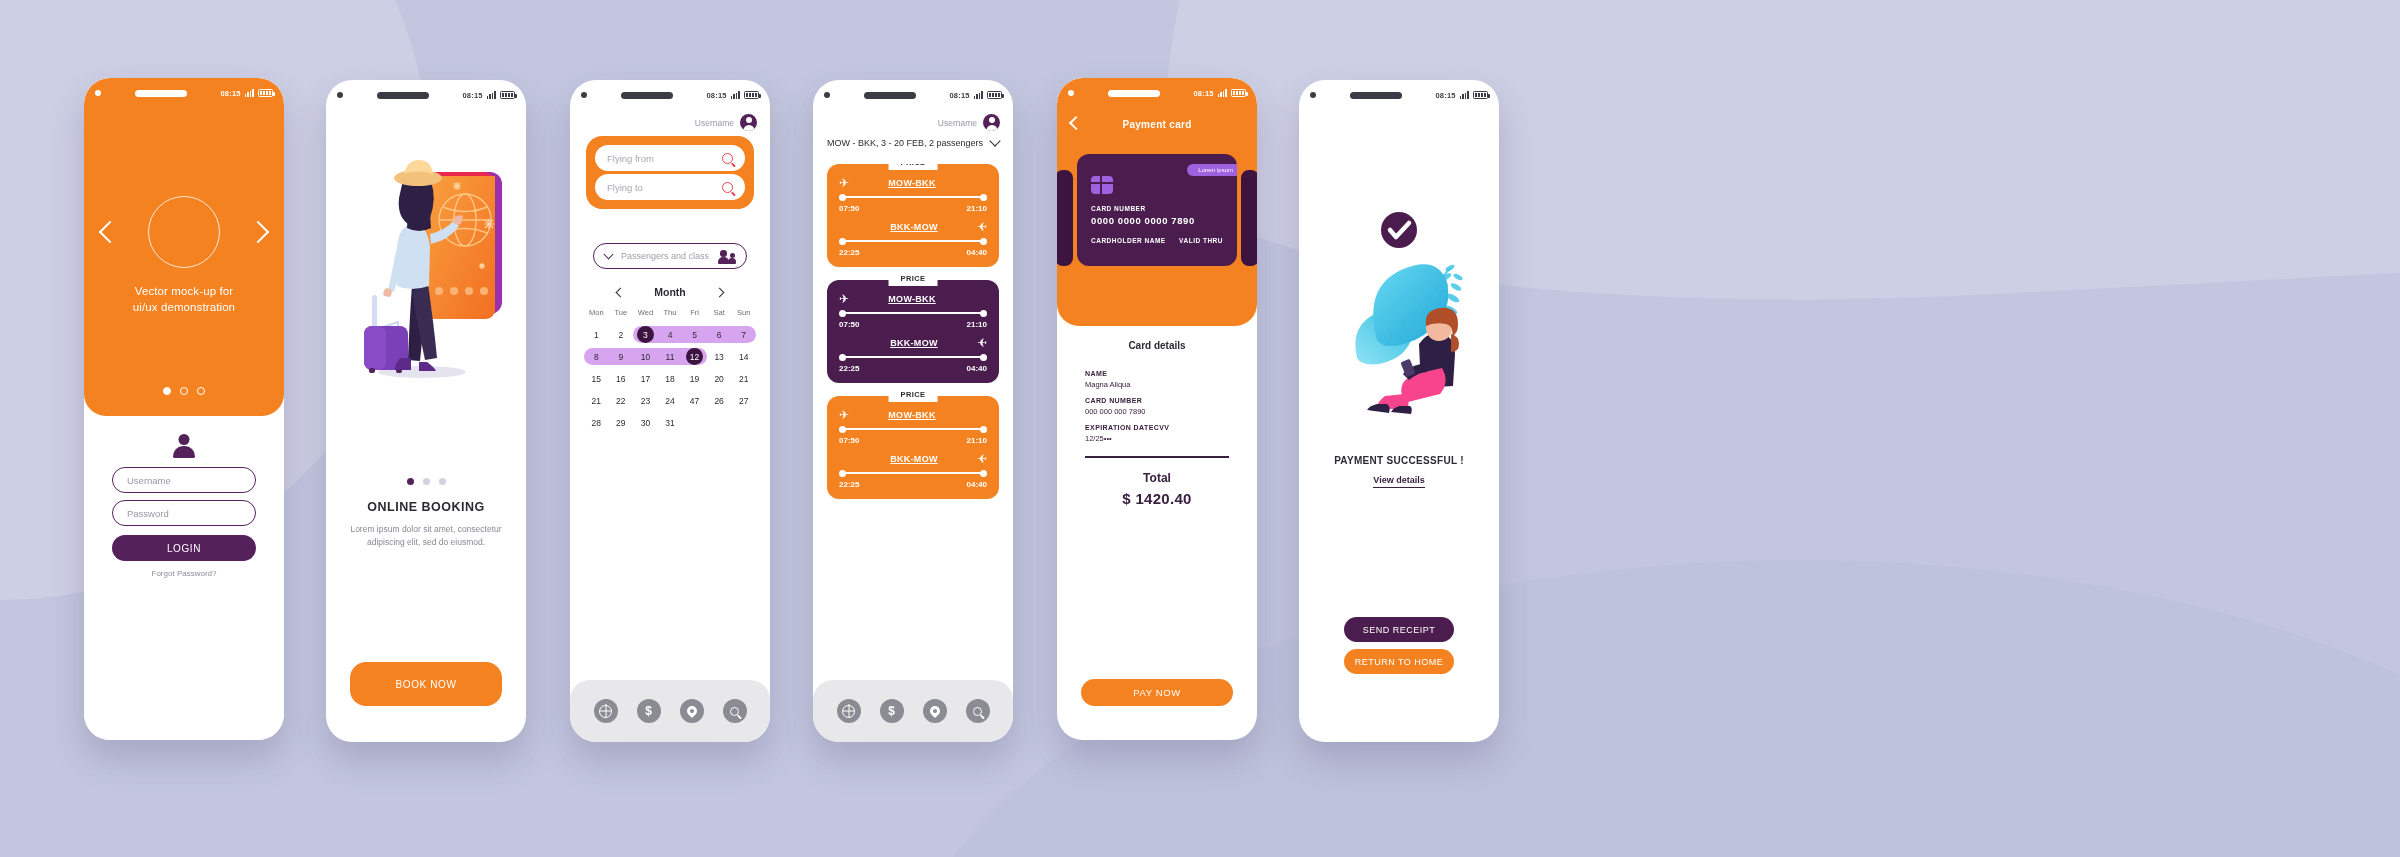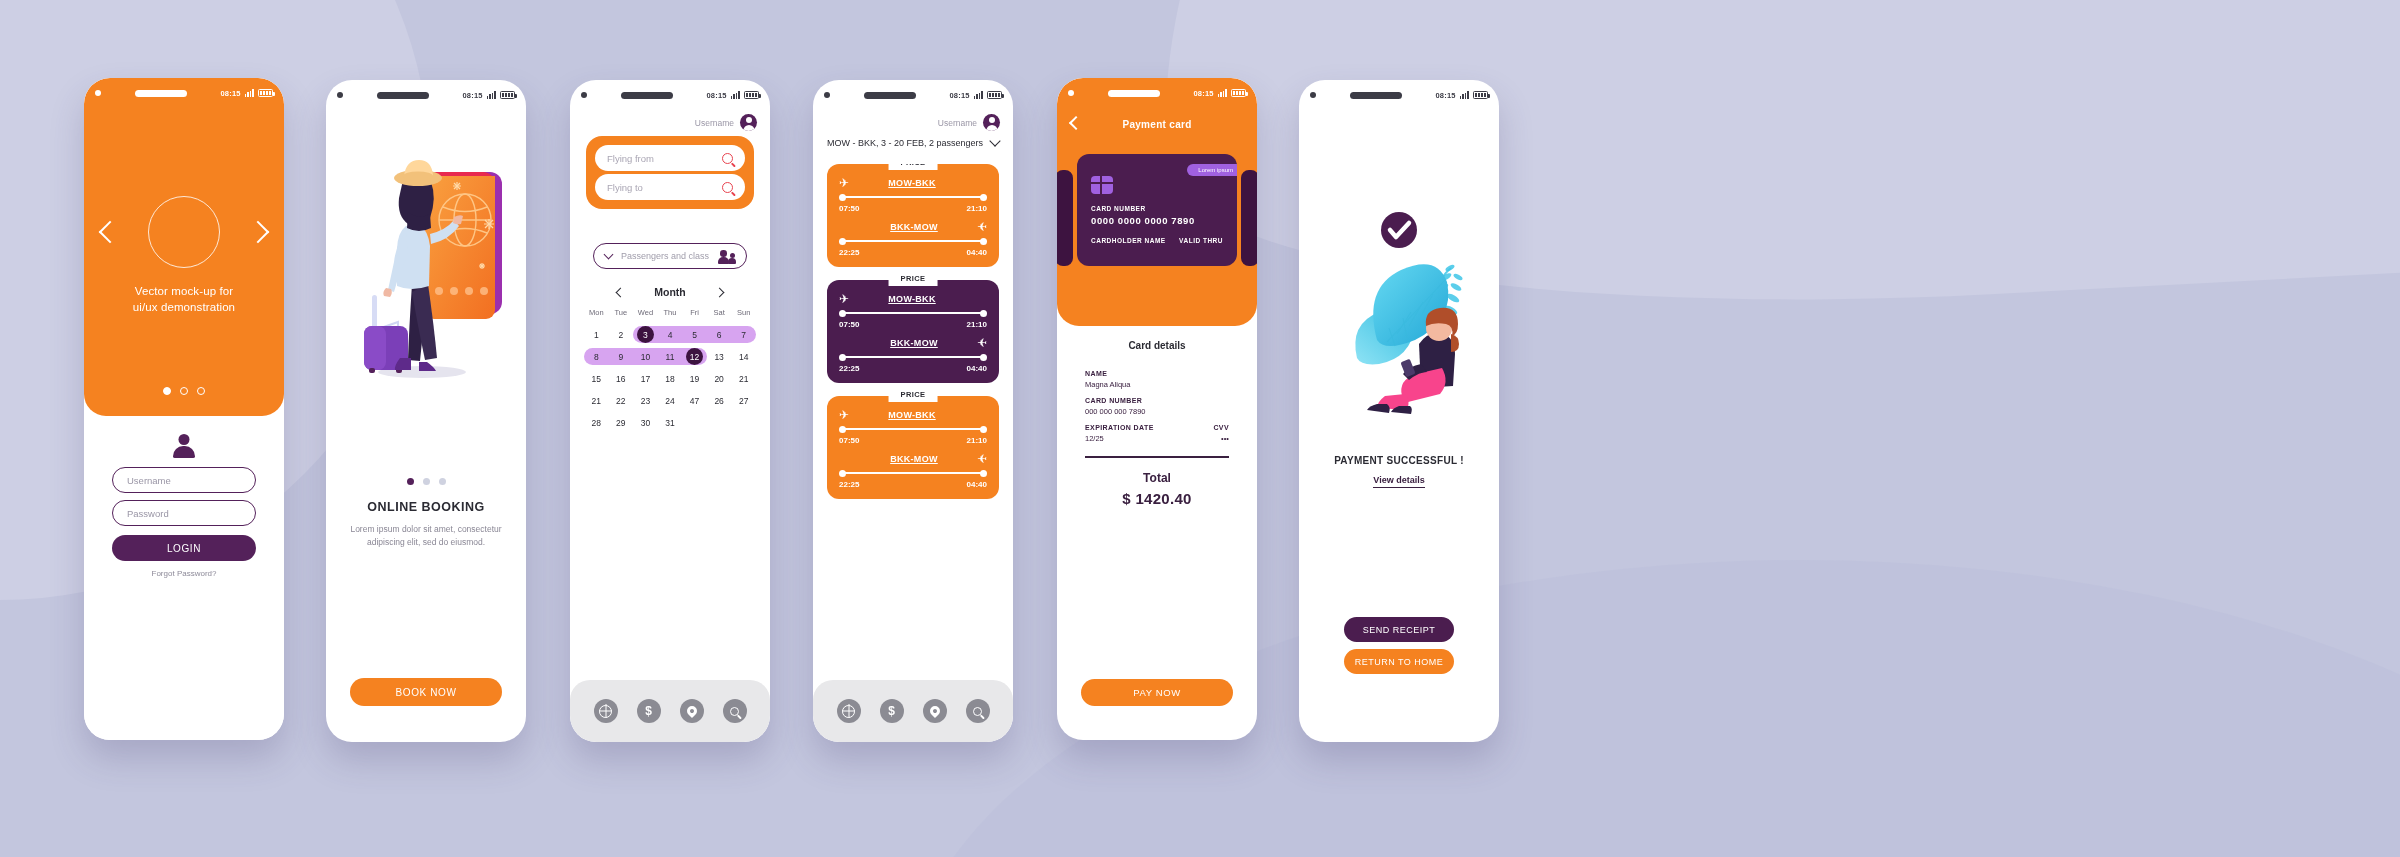--- a/index.html
+++ b/index.html
@@ -194,21 +194,21 @@
   .s2-sub {
     position: absolute; left: 22px; right: 22px; top: 443px;
     text-align: center; font-size: 8.5px; line-height: 1.5; color: #8a8795;
   }
   .s2-dots { position: absolute; left: 0; right: 0; top: 398px;
              display: flex; justify-content: center; gap: 9px; }
   .s2-dots span { width: 7px; height: 7px; border-radius: 50%; background: #cfd2e0; }
   .s2-dots span.on { background: #54215a; }
   .btn-book {
     position: absolute; left: 24px; right: 24px; bottom: 36px;
-    height: 28px; background: #F58220; border-radius: 16px;
+    height: 44px; background: #F58220; border-radius: 16px;
     display: flex; align-items: center; justify-content: center;
     color: #fff; font-size: 10px; letter-spacing: .6px;
   }
 
   
   .userrow {
     position: absolute; right: 13px; top: 34px;
     display: flex; align-items: center; gap: 6px;
   }
   .userrow .name { font-size: 8.5px; color: #9a96a6; }
@@ -382,21 +382,21 @@
   .cc-bot { display: flex; justify-content: space-between; margin-top: 11px; }
   .cc-bot span { font-size: 6.5px; font-weight: bold; letter-spacing: .5px; }
 
   .s5-title {
     position: absolute; left: 0; right: 0; top: 262px;
     text-align: center; font-size: 10px; font-weight: bold; color: #2b2b33;
   }
   .det { position: absolute; left: 28px; right: 28px; top: 284px; }
   .det .k { font-size: 7px; font-weight: bold; color: #3a2040; letter-spacing: .4px; margin-top: 8px; }
   .det .v { font-size: 7.5px; color: #3a2040; margin-top: 3px; }
-  .det .row2 { display: flex; justify-content: space-between; gap: 33px; }
+  .det .row2 { display: flex; justify-content: flex-start; }
   .det .row2 .k, .det .row2 .v { margin-top: 0; }
   .hr { height: 1.6px; background: #3a2040; margin-top: 13px; }
   .tot-l { text-align: center; font-size: 12px; font-weight: bold; color: #3a2040; margin-top: 13px; }
   .tot-v { text-align: center; font-size: 15px; font-weight: bold; color: #3a2040; margin-top: 5px; letter-spacing: .3px; }
   .btn-pay {
     position: absolute; left: 24px; right: 24px; bottom: 34px;
     height: 27px; background: #F58220; border-radius: 15px;
     display: flex; align-items: center; justify-content: center;
     color: #fff; font-size: 9.5px; letter-spacing: .6px;
   }

